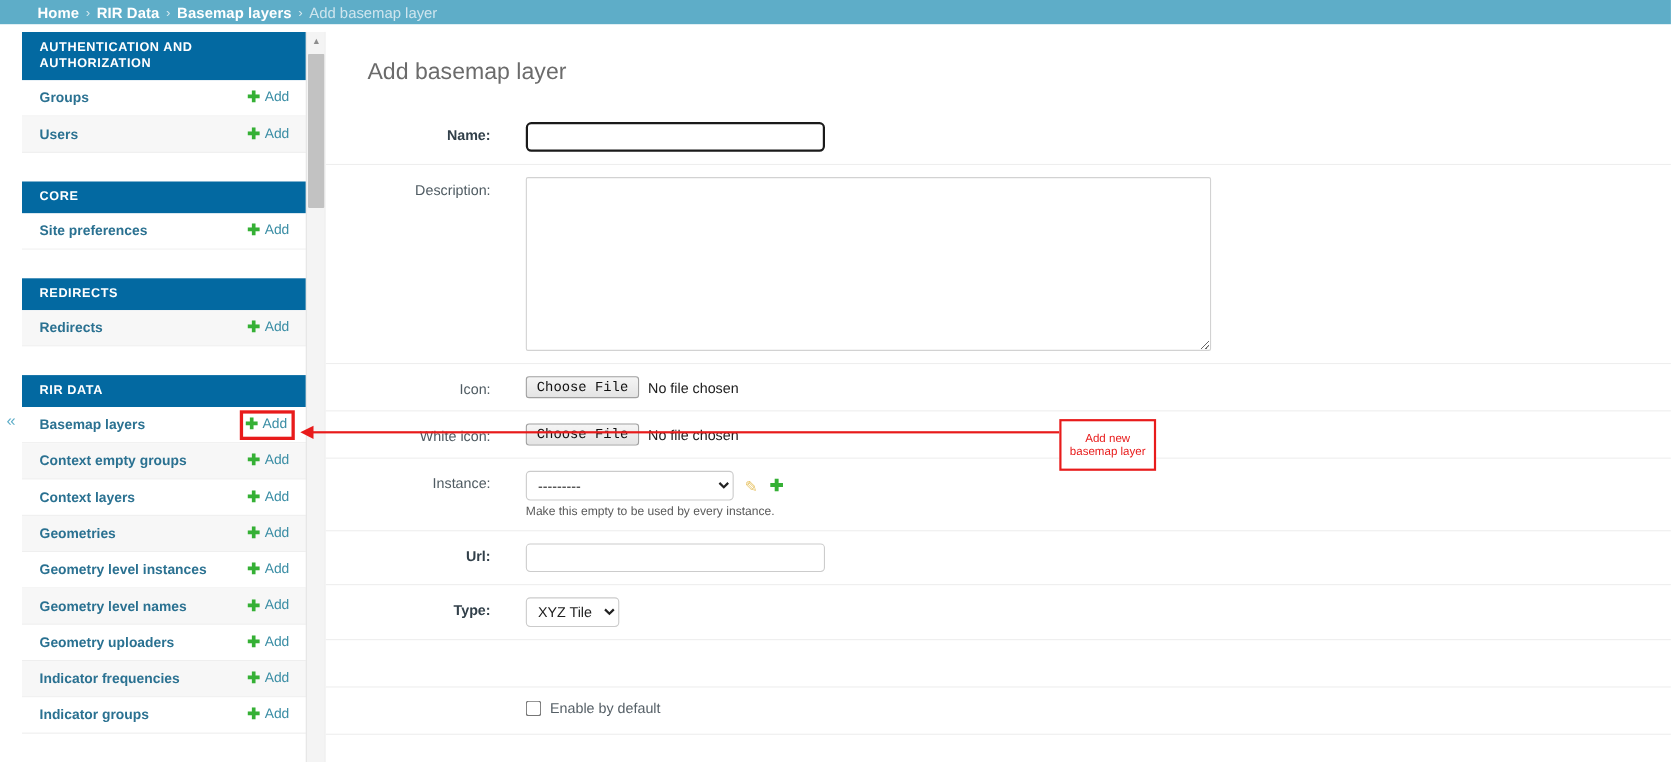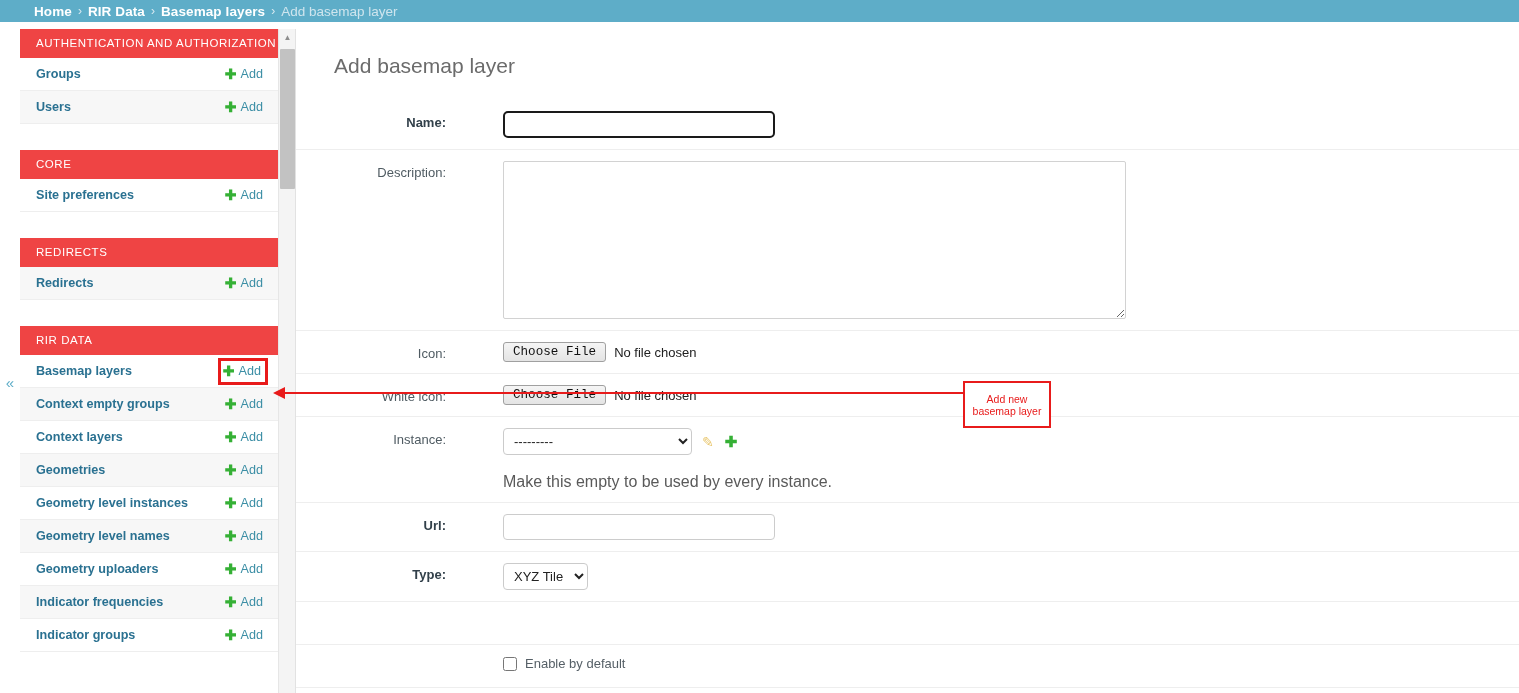--- a/index.html
+++ b/index.html
@@ -41,24 +41,24 @@
     border-right: 1px solid #e2e2e2;
     overflow: hidden;
   }
   .sidebar-scroll {
     position: absolute; left: 0; top: 0;
     width: 259px; height: 664px;
     overflow: hidden;
   }
   .app-block { margin-bottom: 0; }
   .app-header {
-    background: #ef4444;
+    background: #0369a1;
     color: #ffffff;
     font-size: 11.5px;
-    font-weight: normal;
+    font-weight: bold;
     letter-spacing: .55px;
     padding: 7px 0 7px 16px;
     line-height: 15px;
     text-transform: uppercase;
   }
   .app-gap { height: 26px; background: #ffffff; }
   .model-row {
     display: flex; align-items: center; justify-content: space-between;
     height: 33px;
     padding: 0 16px 0 16px;
@@ -121,21 +121,20 @@
     margin: 25px 0 0 38px;
   }
 
   .form-row {
     position: relative;
     display: flex;
     align-items: flex-start;
     border-bottom: 1px solid #eeeeee;
     padding: 11px 0 11px 0;
     min-height: 43px;
-    gap: 25px;
   }
   .form-row .label {
     width: 182px;
     text-align: right;
     padding-right: 32px;
     font-size: 13px;
     color: #4f5b62;
     padding-top: 4px;
   }
   .form-row .label.required { font-weight: bold; color: #32404a; }
@@ -192,22 +191,22 @@
     padding: 0 4px 0 6px;
     color: #222222;
     outline: none;
   }
   .sel-instance { width: 189px; }
   .sel-type { width: 85px; }
   .inline-icons { display: inline-flex; align-items: center; margin-left: 10px; gap: 11px; }
   .pencil-icon { font-size: 14px; color: #e8c56a; line-height: 1; }
   .plus-green { color: #35b035; font-weight: bold; font-size: 15px; line-height: 1; }
   .helptext {
-    font-size: 16px; color: #5a5a5a;
-    margin-top: 18px;
+    font-size: 11px; color: #5a5a5a;
+    margin-top: 4px;
   }
   .checkbox-row { display: flex; align-items: center; }
   .cb {
     width: 14px; height: 14px; margin: 0 8px 0 0;
     accent-color: #1a73e8;
   }
   .cb-label { font-size: 13px; color: #555f66; }
 
   
   .callout {

